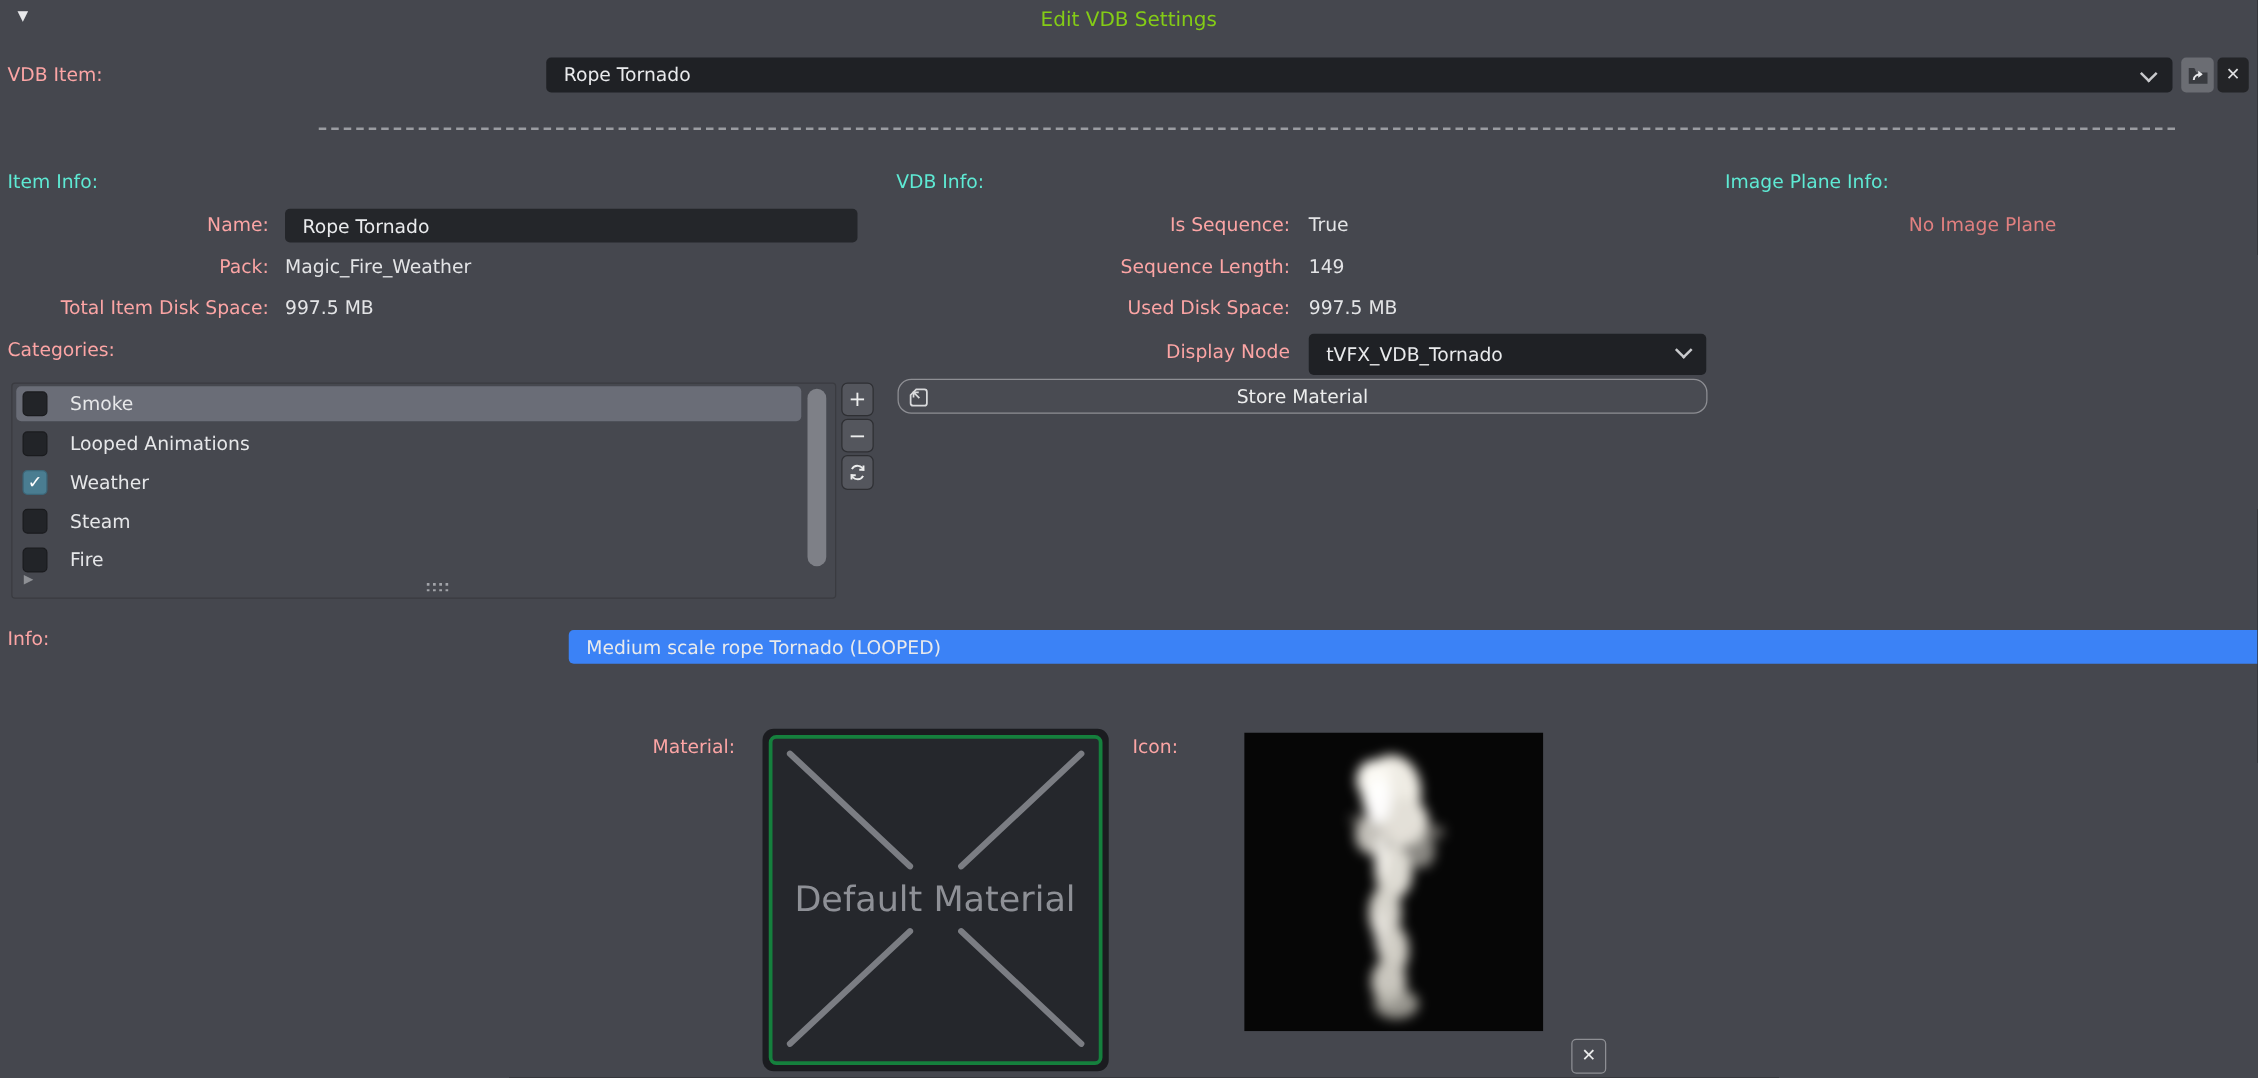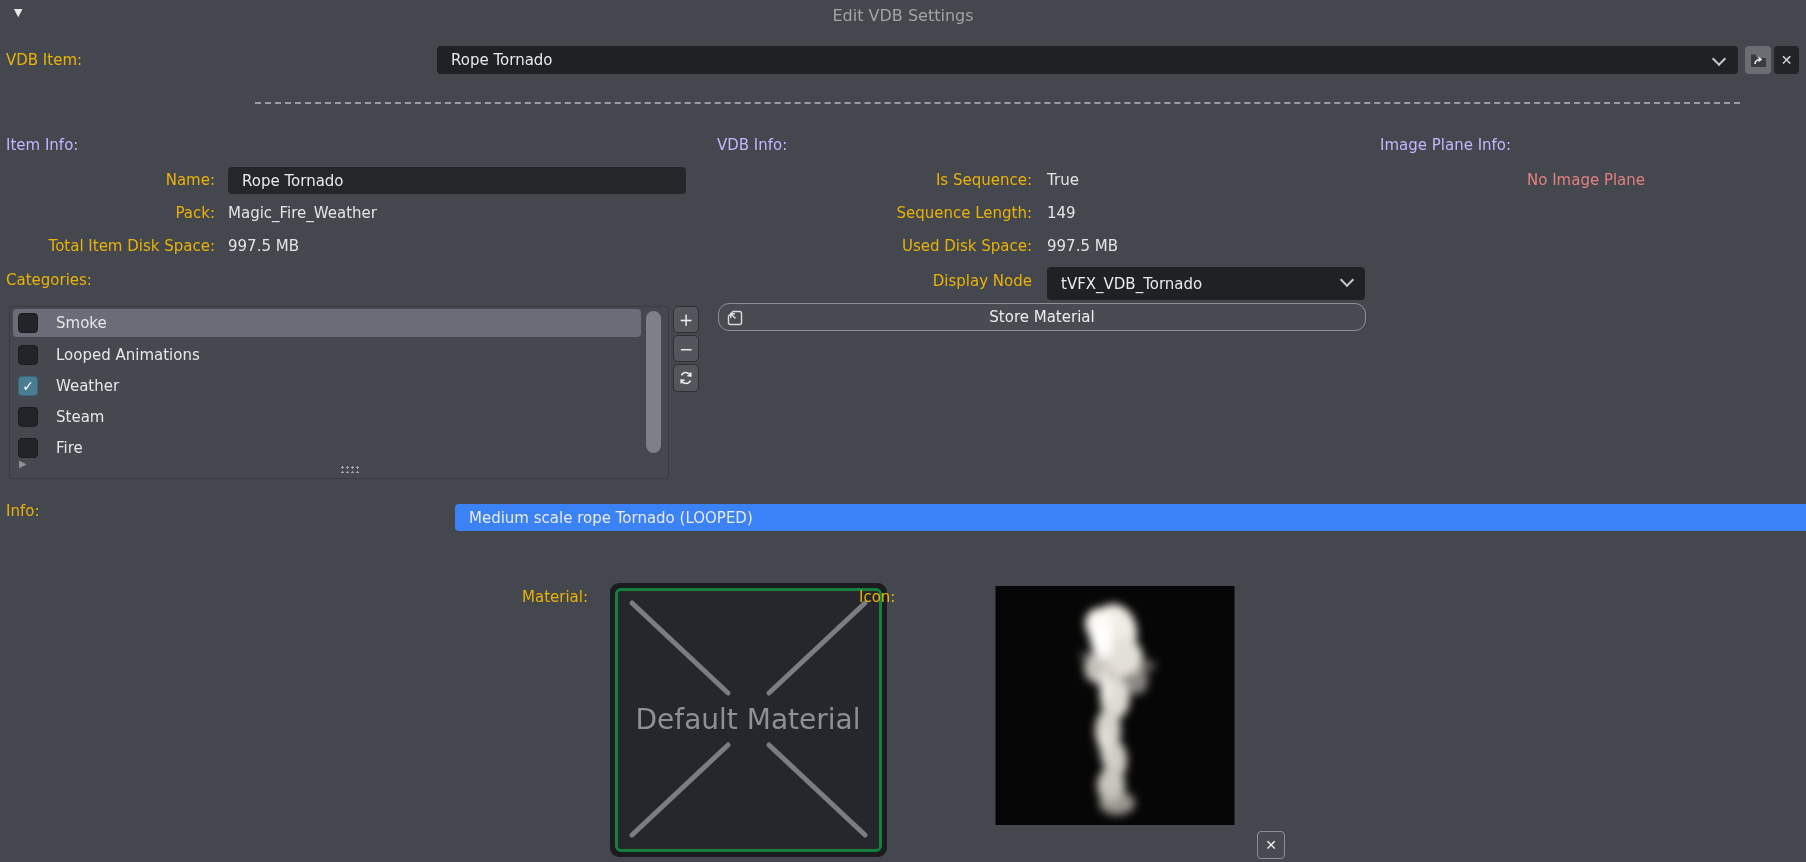--- a/index.html
+++ b/index.html
@@ -3,21 +3,21 @@
 <meta charset="utf-8">
 <style>
   html,body{margin:0;padding:0;background:#2b2c30;}
   .screen{
     position:relative;width:1806px;height:862px;overflow:hidden;
     background:#45474e;
     font-family:"DejaVu Sans","Liberation Sans",sans-serif;
     font-size:15px;color:#e3e4e6;
   }
   .abs{position:absolute;}
-  .lbl{color:#eab308;}
+  .lbl{color:#fca5a5;}
   .right{text-align:right;}
   .center{text-align:center;}
 
   .input{
     background:#222429;border-radius:4px;color:#e9eaec;
     display:flex;align-items:center;padding:0 0 0 14px;box-sizing:border-box;
   }
   .dropdown{background:#1f2125;}
   .chev{
     display:inline-block;width:8px;height:8px;
@@ -27,22 +27,22 @@
   .btn{
     background:#494b52;border:1px solid #8e8f94;border-radius:4px;
     color:#eceded;display:flex;align-items:center;justify-content:center;
     box-sizing:border-box;
   }
   .tool-btn{
     background:#54565d;border:1px solid #2e2f33;border-radius:5px;
     color:#eceded;display:flex;align-items:center;justify-content:center;
     box-sizing:border-box;font-size:17px;
   }
-  .title{color:#a3a3a3;font-size:16px;}
-  .section-title{color:#c4b5fd;text-align:center;}
+  .title{color:#84cc16;font-size:16px;}
+  .section-title{color:#5eead4;text-align:center;}
   .status-red{color:#e28080;}
 
   .list{
     background:#46484f;border:1px solid #3a3b40;border-radius:3px;
     box-sizing:border-box;
   }
   .cat-row{position:absolute;left:3px;width:628px;height:28px;display:flex;align-items:center;border-radius:4px;}
   .cat-row.selected{background:#6a6d77;}
   .checkbox{
     position:absolute;left:5px;width:20px;height:20px;border-radius:4px;
@@ -214,21 +214,21 @@
           <line x1="14" y1="12" x2="110" y2="102"></line>
           <line x1="247" y1="12" x2="151" y2="102"></line>
           <line x1="14" y1="244" x2="110" y2="154"></line>
           <line x1="247" y1="244" x2="151" y2="154"></line>
         </g>
         <text x="130" y="138" text-anchor="middle" font-size="28" fill="#8e9096" font-family="DejaVu Sans, sans-serif">Default Material</text>
       </svg>
     </div>
   </div>
 
-  <div class="abs lbl" style="left:859px;top:584px;line-height:27px;">Icon:</div>
+  <div class="abs lbl" style="left:906px;top:584px;line-height:27px;">Icon:</div>
   <div class="abs" style="left:995px;top:586px;width:240px;height:239px;">
     <svg width="240" height="239" viewBox="0 0 240 240">
       <rect width="240" height="240" fill="#060606"></rect>
       <defs>
         <filter id="tb" x="-40%" y="-40%" width="180%" height="180%">
           <feGaussianBlur stdDeviation="4.5"></feGaussianBlur>
         </filter>
       </defs>
       <g filter="url(#tb)">
         <ellipse cx="118" cy="48" rx="24" ry="30" fill="#efece4"></ellipse>

